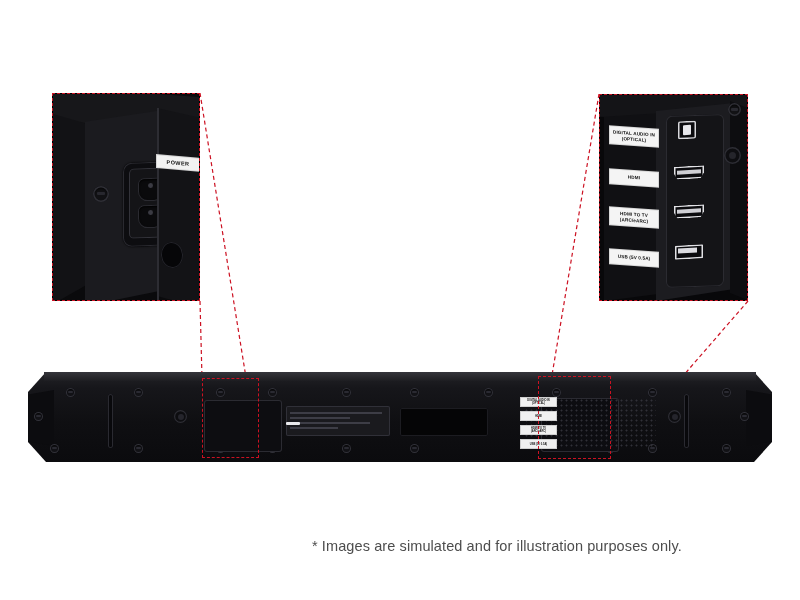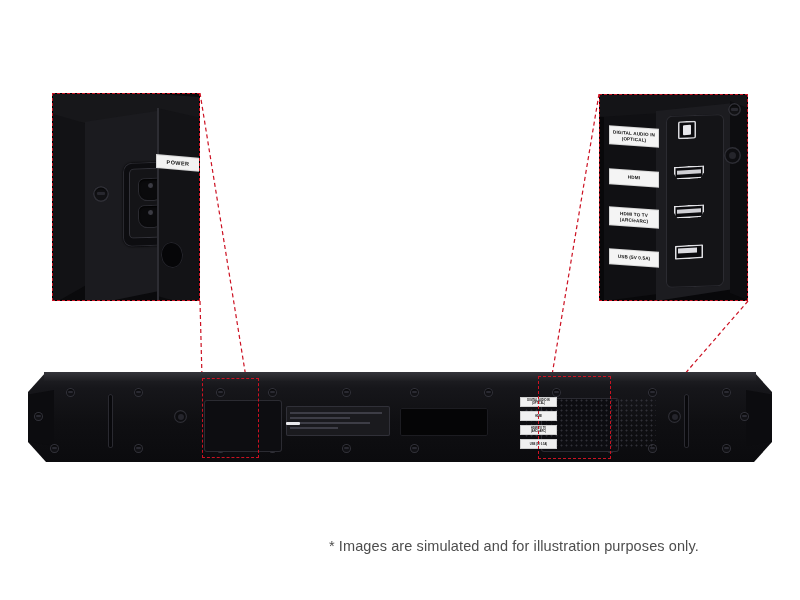--- a/index.html
+++ b/index.html
@@ -334,21 +334,21 @@
     font-family:"Liberation Sans", sans-serif;
   }
   .sb-tiny-slot {
     position:absolute; left:258px; top:50px; width:14px; height:3px;
     background:#e9e9ec; border-radius:1px;
   }
 
   
   #caption {
     position:absolute;
-    left:329px; top:538px;
+    left:312px; top:538px;
     font-size:14.5px;
     color:#4d4d4d;
     font-family:"Liberation Sans", sans-serif;
     white-space:nowrap;
     letter-spacing:.1px;
   }
 </style>
 </head>
 <body>
 

